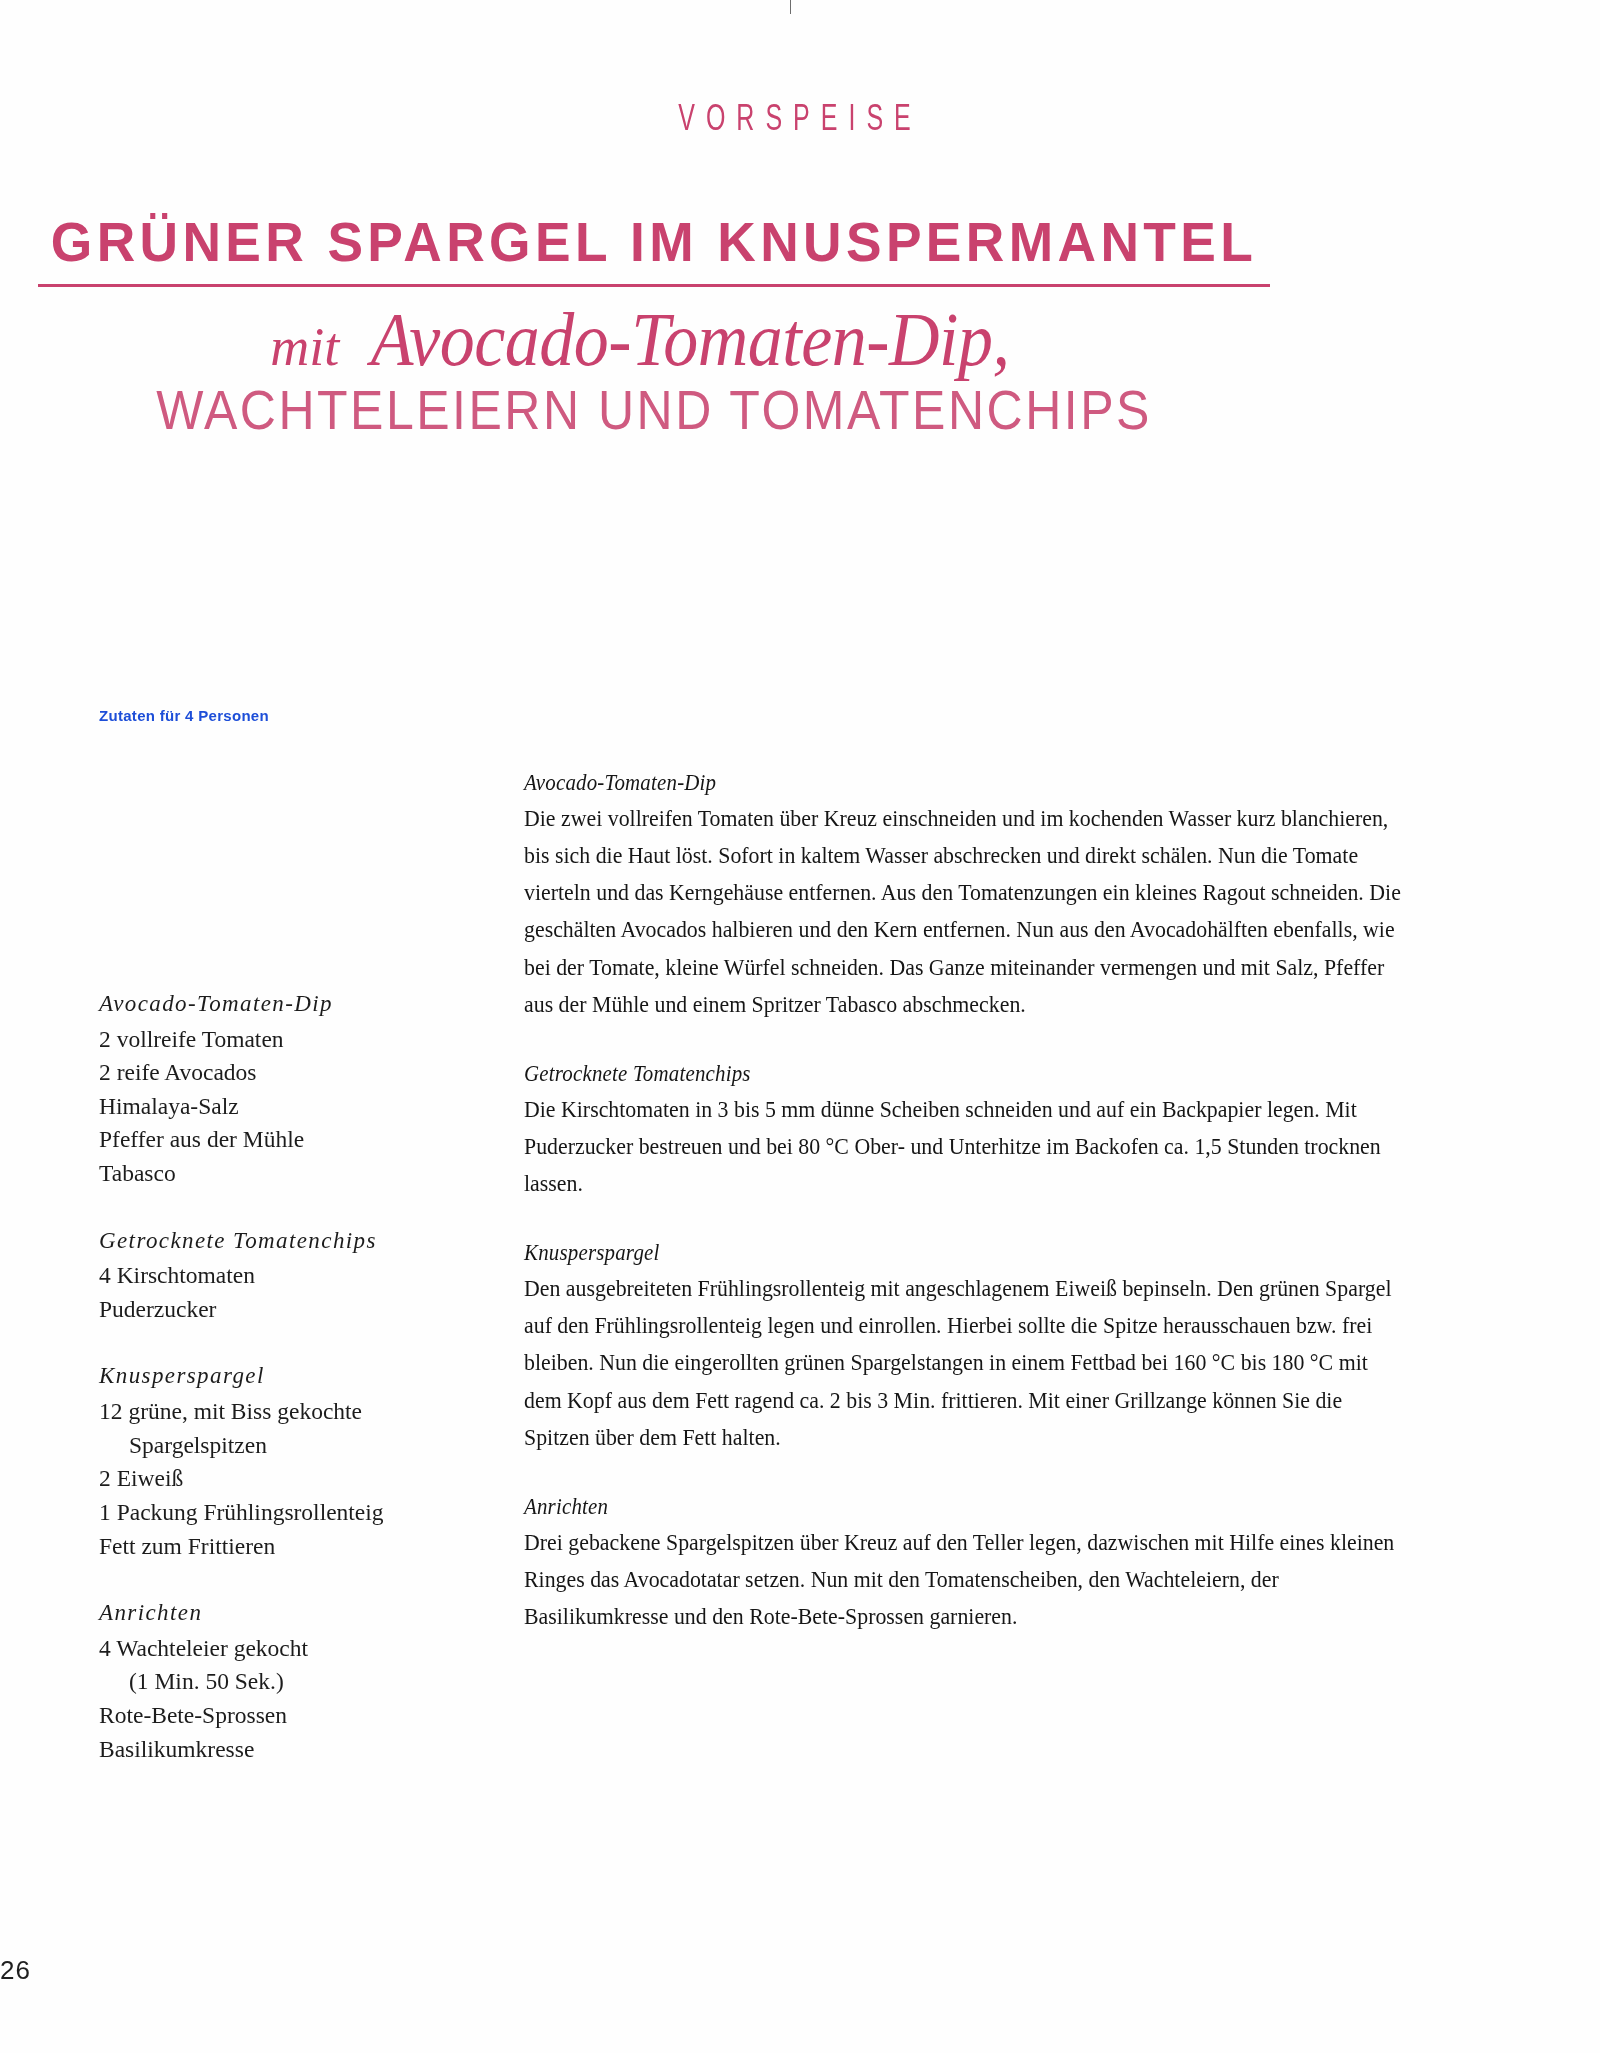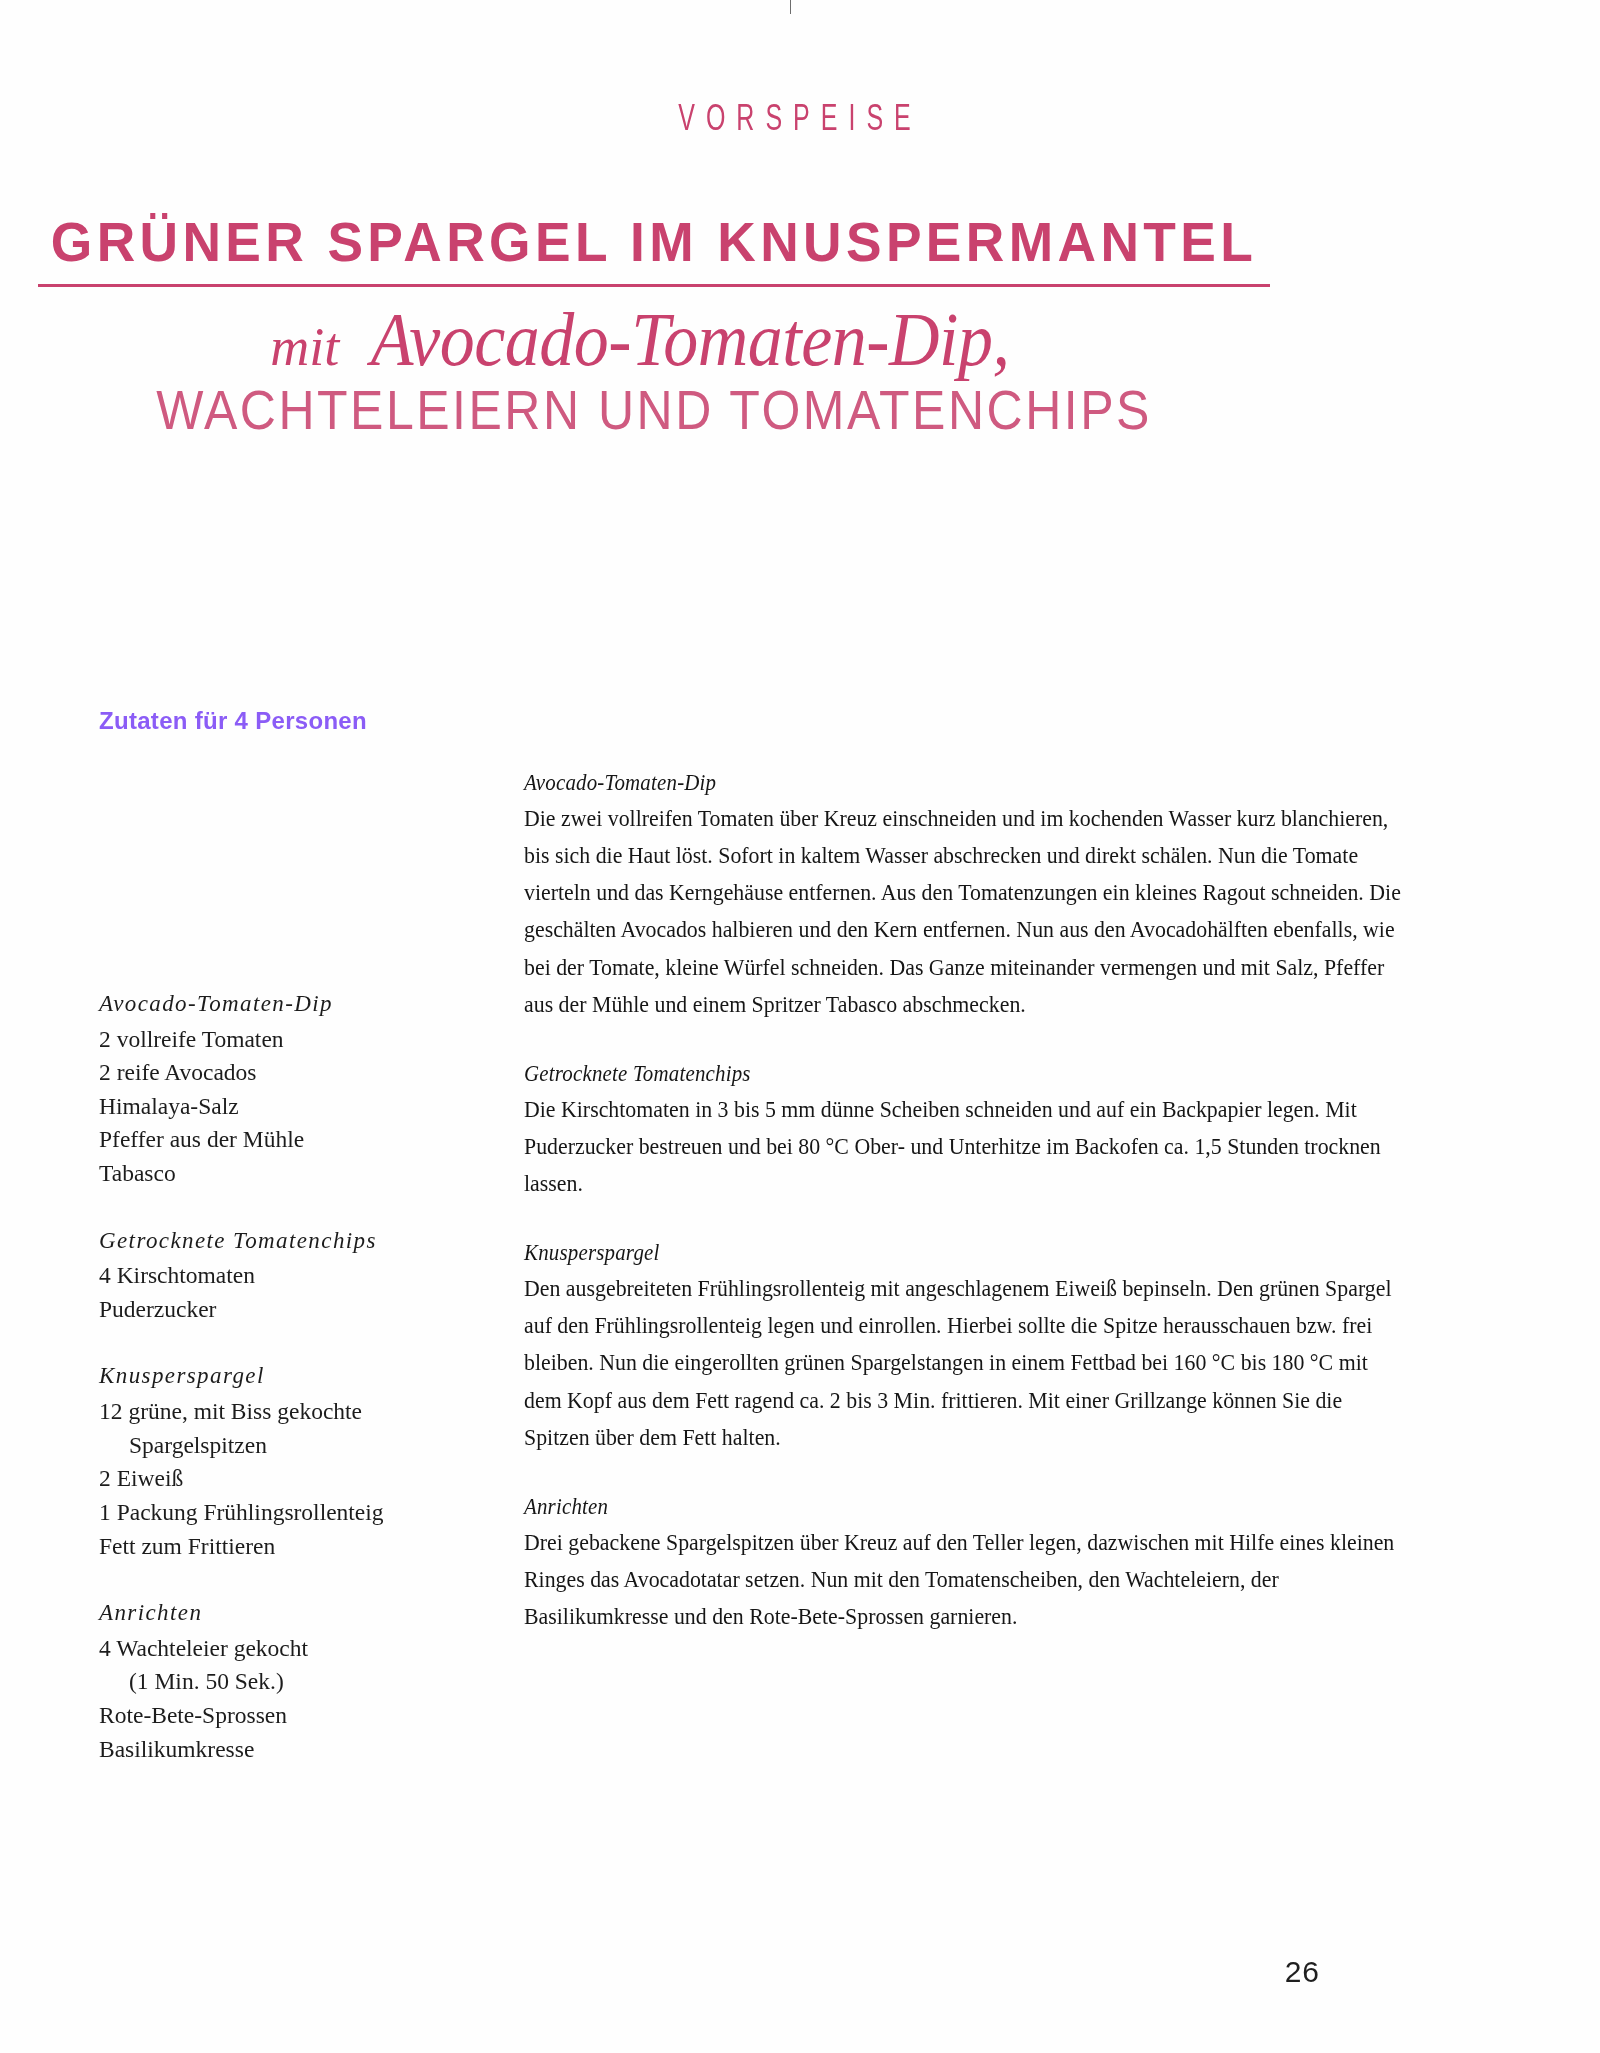--- a/index.html
+++ b/index.html
@@ -103,24 +103,24 @@
     transform: scaleY(1.12);
     white-space: nowrap;
   }
 
   
   .servings {
     position: absolute;
     top: 707px;
     left: 99px;
     font-family: "Liberation Sans", sans-serif;
-    font-size: 24px;
+    font-size: 15px;
     font-weight: bold;
     letter-spacing: 0.3px;
-    color: #8b5cf6;
+    color: #1d4ed8;
   }
 
   
   .ingredients {
     position: absolute;
     top: 988px;
     left: 99px;
     width: 370px;
     font-family: "Liberation Serif", serif;
     font-size: 23.5px;
@@ -167,23 +167,23 @@
     transform-origin: left top;
     width: 945px;
   }
 
   
   .folio {
     position: absolute;
     top: 1955px;
     left: 0;
     width: 1320px;
-    text-align: right;
-    font-family: "Liberation Sans", sans-serif;
-    font-size: 30px;
+    text-align: left;
+    font-family: "Liberation Sans", sans-serif;
+    font-size: 26px;
     font-weight: 400;
     color: #1f1f1f;
     letter-spacing: 1px;
   }
 </style>
 </head>
 <body>
 
 <div class="page">
 

